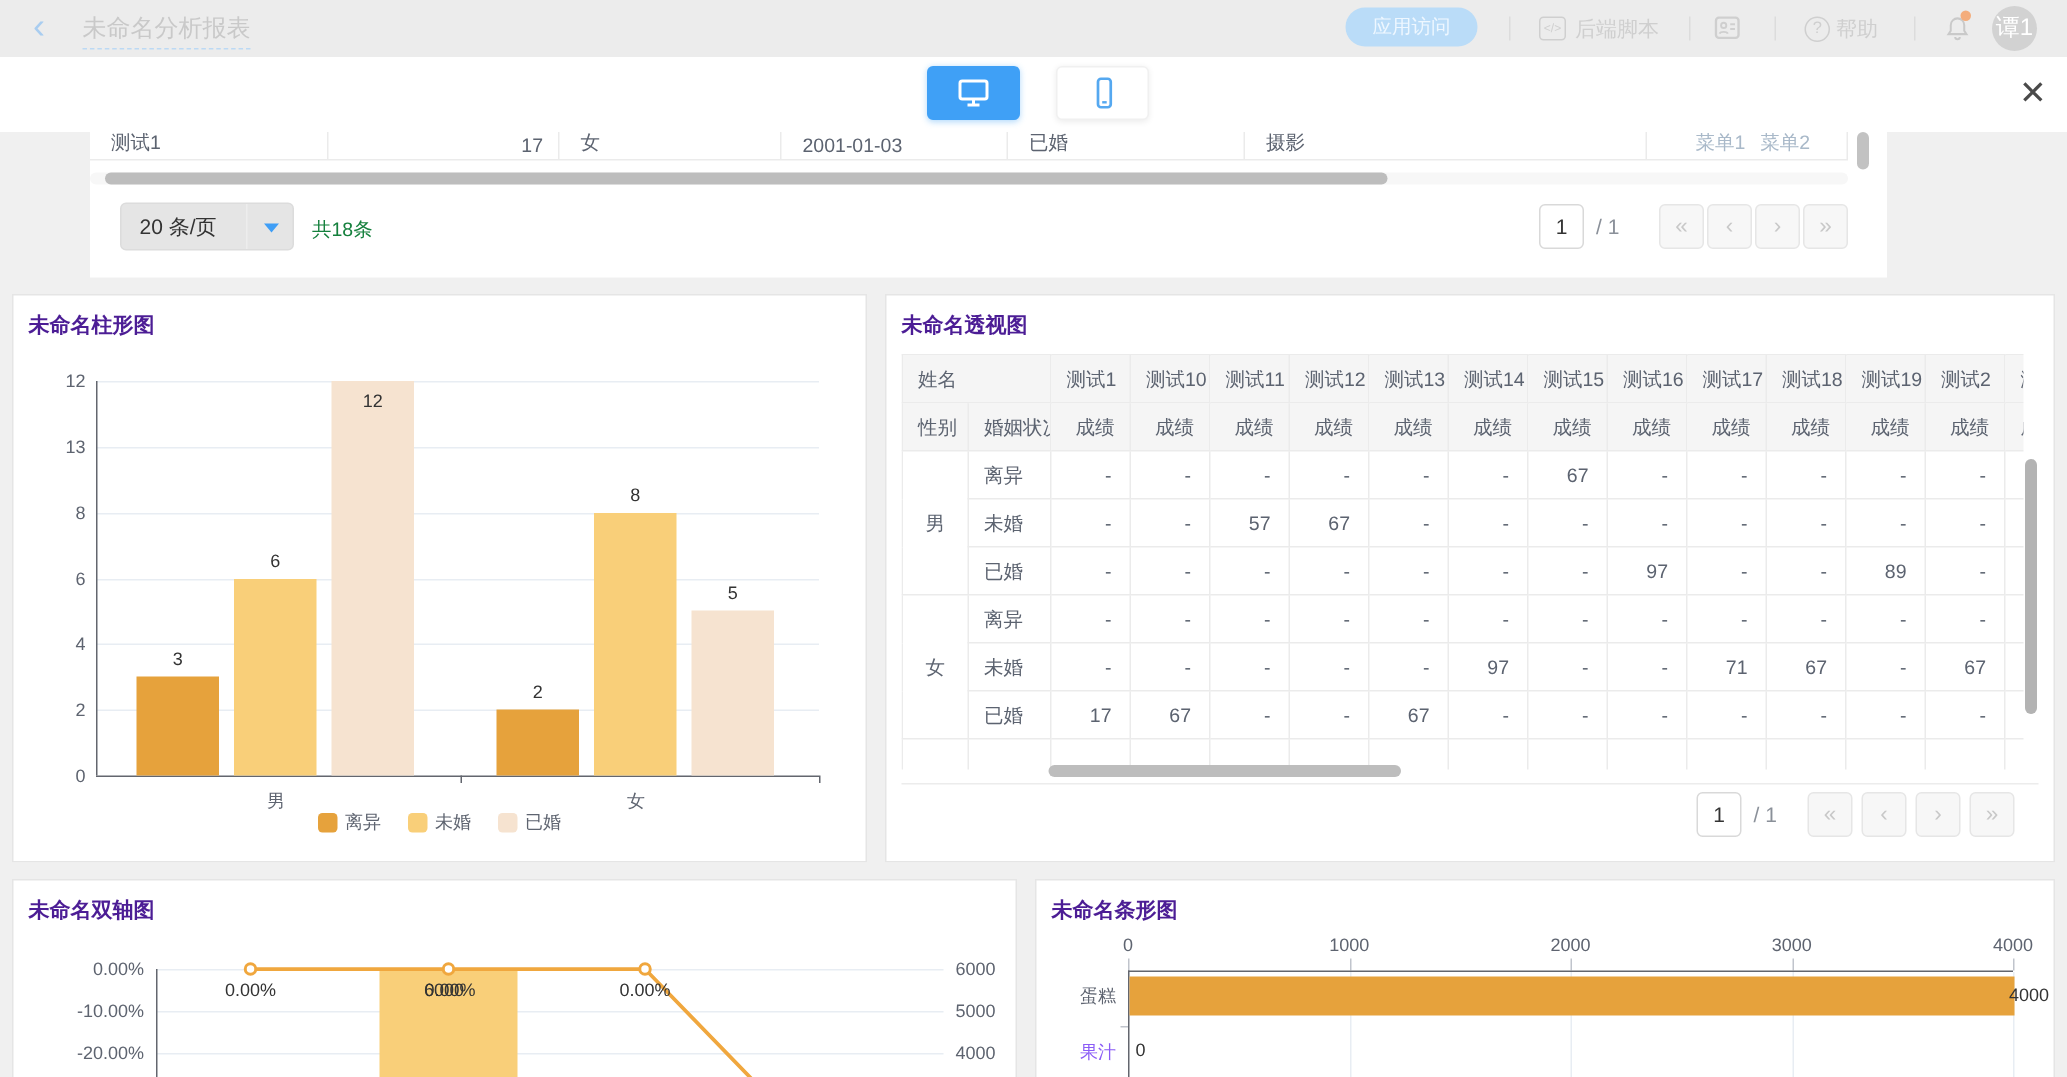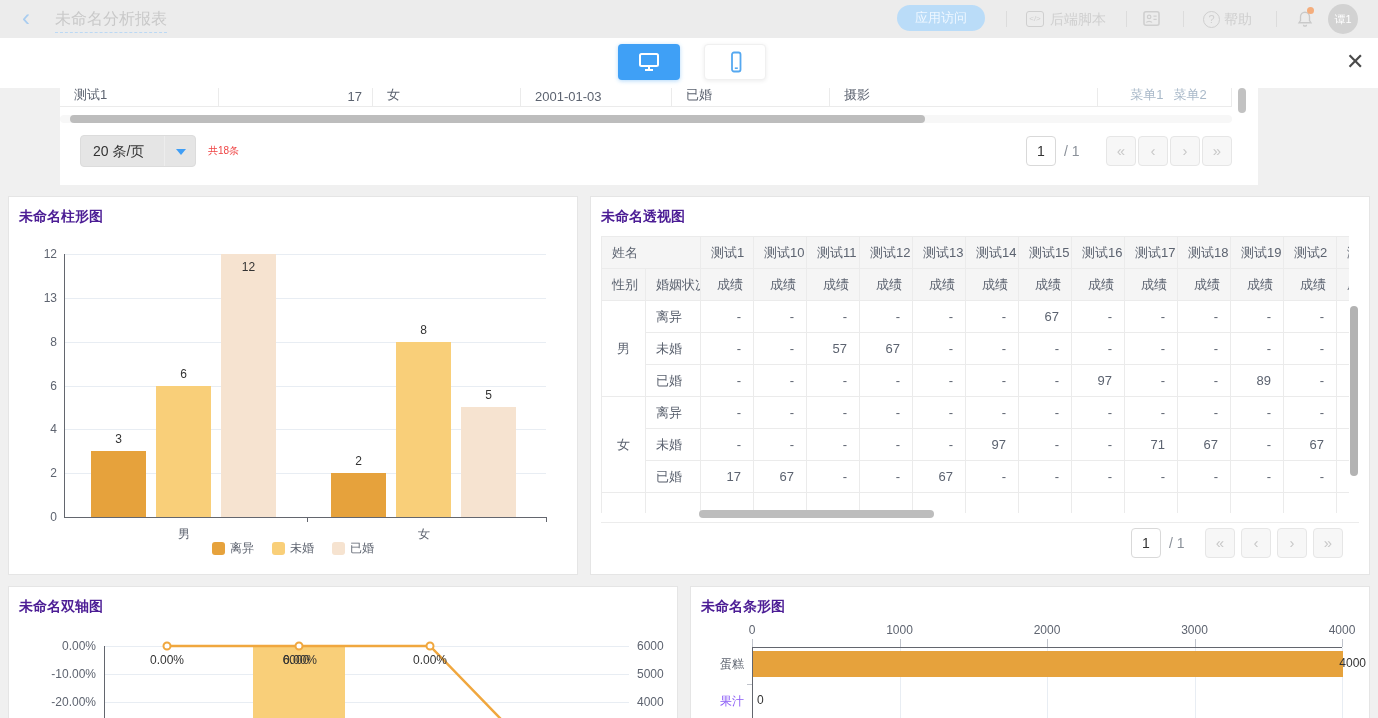--- a/index.html
+++ b/index.html
@@ -15,21 +15,21 @@
   #rpt-underline{position:absolute;left:55px;top:32px;width:112px;border-bottom:1px dashed #bcd9f4}
   .pill{position:absolute;left:897px;top:5px;width:88px;height:26px;border-radius:13px;background:#badcf8;
         color:#eef7ff;font-size:13px;text-align:center;line-height:26px}
   .hsep{position:absolute;top:11px;width:1px;height:16px;background:#dcdcdc}
   .hdr-txt{position:absolute;top:11px;font-size:14px;color:#cfcfcf}
   .iconbox{position:absolute;top:11px;width:16px;height:14px;border:1.5px solid #cfcfcf;border-radius:3px;
            font-size:8px;color:#cfcfcf;text-align:center;line-height:14px}
   .qcircle{position:absolute;top:11px;width:15px;height:15px;border:1.5px solid #cfcfcf;border-radius:50%;
            font-size:11px;color:#cfcfcf;text-align:center;line-height:15px}
   #avatar{position:absolute;left:1328px;top:4px;width:30px;height:30px;border-radius:50%;background:#d2d2d2;
-          color:#fff;font-size:11px;text-align:center;line-height:30px}
+          color:#fff;font-size:16px;text-align:center;line-height:30px}
   #bell-dot{position:absolute;left:1307px;top:7px;width:7px;height:7px;border-radius:50%;background:#f4ad7c}
   
   #toolbar{position:absolute;left:0;top:38px;width:1378px;height:50px;background:#fff}
   .devbtn{position:absolute;top:6px;width:62px;height:36px;border-radius:4px;box-sizing:border-box}
   #btn-desktop{left:618px;background:#3fa0f6;box-shadow:0 1px 4px rgba(63,160,246,.4)}
   #btn-mobile{left:704px;background:#fff;border:1px solid #f0f0f0;box-shadow:0 1px 4px rgba(0,0,0,.08)}
   #close-x{position:absolute;left:1346px;top:50px;font-size:22px;color:#4a4a4a;line-height:24px}
   
   .cellrow{display:flex;position:absolute;left:0;top:0;width:1172px;height:18px}
   .tcell{box-sizing:border-box;border-right:1px solid #ebebeb;font-size:13px;color:#5c6370;
@@ -41,21 +41,21 @@
           background:#fff;font-size:14px;color:#333;text-align:center;line-height:28px}
   .pg-of{position:absolute;font-size:14px;color:#8a9099}
   .pg-btn{position:absolute;width:30px;height:30px;box-sizing:border-box;border:1px solid #e6e6e6;border-radius:4px;
           background:#f7f7f7;color:#c8c8c8;font-size:15px;text-align:center;line-height:27px}
   #pagesize{position:absolute;left:20px;top:47px;width:116px;height:32px;box-sizing:border-box;border:1px solid #dcdcdc;
             border-radius:4px;background:#e5e5e5}
   #pagesize .txt{position:absolute;left:12px;top:0;line-height:30px;font-size:14px;color:#333}
   #pagesize .div{position:absolute;right:30px;top:0;width:1px;height:30px;background:#ededed}
   #pagesize .caret{position:absolute;right:9px;top:13px;width:0;height:0;border-left:5px solid transparent;
             border-right:5px solid transparent;border-top:6px solid #3f9ef6}
-  #total-lbl{position:absolute;left:148px;top:56px;font-size:10px;color:#ef4444}
+  #total-lbl{position:absolute;left:148px;top:56px;font-size:13px;color:#15803d}
   
   #pivot-table-wrap{position:absolute;left:10px;top:39px;width:748px;height:277px;overflow:hidden}
   .pvt{border-collapse:collapse;table-layout:fixed;width:788px}
   .pvt th,.pvt td{border:1px solid #ebebeb;height:32px;font-size:13px;color:#5c6370;padding:0 10px;
                   box-sizing:border-box;font-weight:normal;white-space:nowrap;overflow:hidden}
   .pvt thead th{background:#f5f5f5;text-align:right}
   .pvt th.corner,.pvt th.partial{text-align:left}
   .pvt td.val{text-align:right;padding-right:12px}
   .pvt td.gender{text-align:center;padding:0 4px}
   .pvt td.marital{text-align:left}

